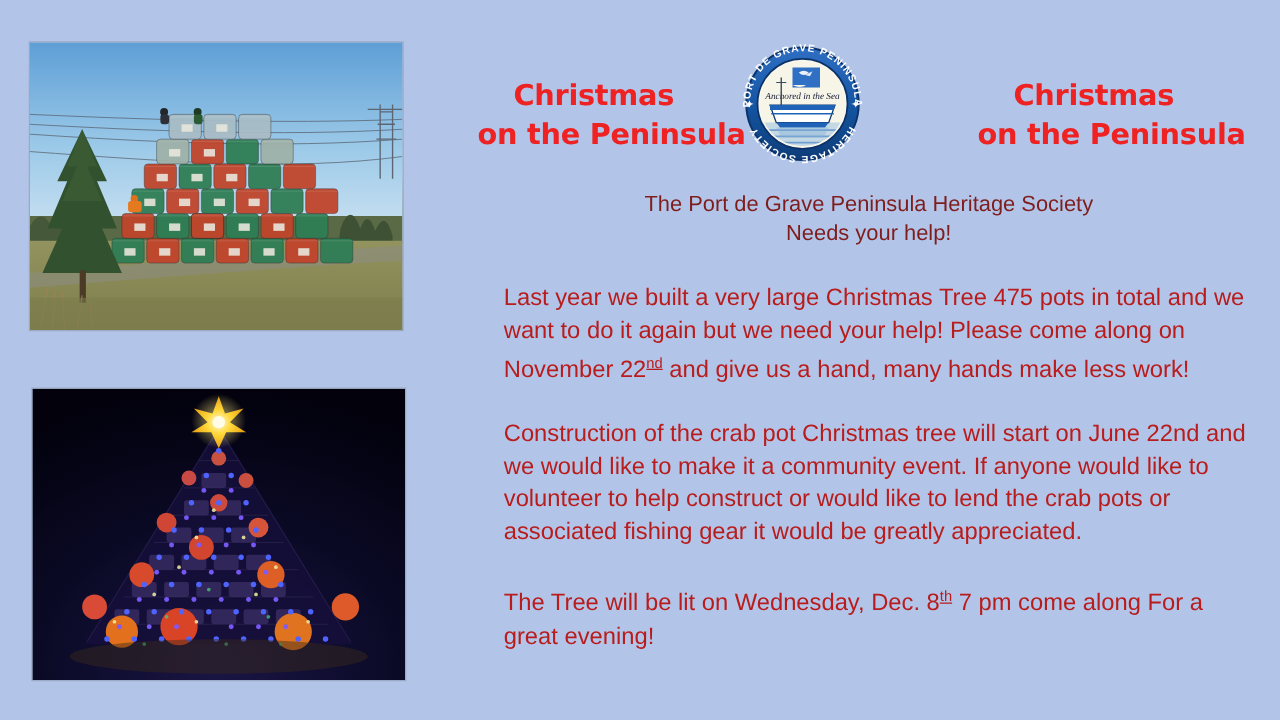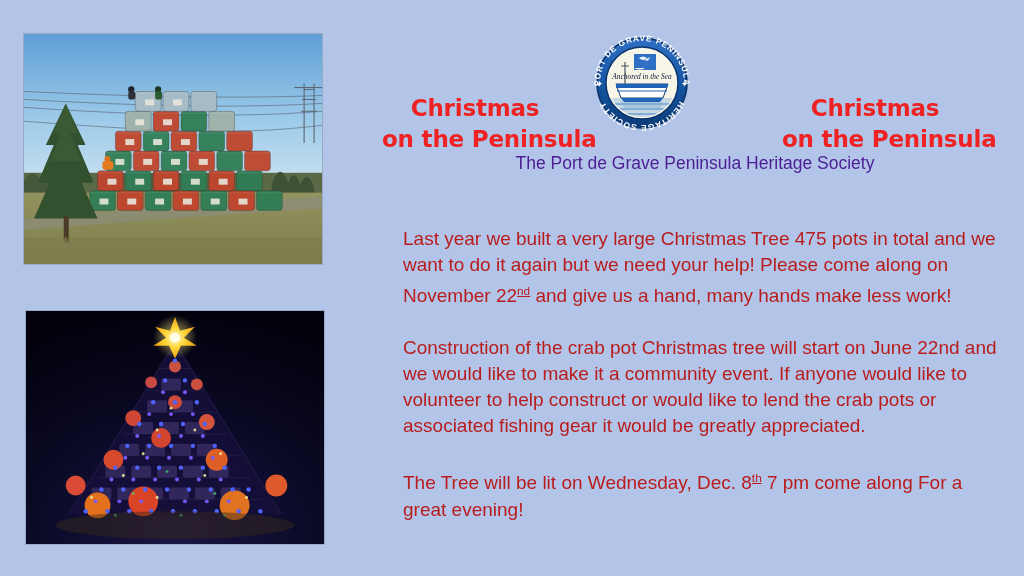--- a/index.html
+++ b/index.html
@@ -51,21 +51,20 @@
   .headline {
     position: absolute;
     color: #ee2222;
     font-family: "DejaVu Sans", sans-serif;
     font-size: 23px;
     font-weight: 600;
     line-height: 31px;
     text-align: center;
     letter-spacing: -0.2px;
     white-space: nowrap;
-    margin-top: 31px;
   }
   #headline-left  { left: 382px; top: 62px; width: 186px; }
   #headline-right { left: 782px; top: 62px; width: 186px; }
 
   .headline .l2 { display: block; }
 
   
   #logo {
     position: absolute;
     left: 581px;
@@ -75,21 +74,21 @@
   }
   #logo svg { display: block; width: 100%; height: 100%; }
 
   
   #subtitle {
     position: absolute;
     left: 400px;
     top: 152px;
     width: 590px;
     text-align: center;
-    color: #4c1d95;
+    color: #7f1d1d;
     font-size: 17.5px;
     line-height: 23px;
   }
   #subtitle .l2 { display: block; }
 
   
   #body-copy {
     position: absolute;
     left: 403px;
     top: 226px;
@@ -488,20 +487,21 @@
     </svg>
   </div>
 
   <div class="headline" id="headline-right">
     <span>Christmas</span>
     <span class="l2">on the Peninsula</span>
   </div>
 
   <div id="subtitle">
     <span>The Port de Grave Peninsula Heritage Society</span>
+    <span class="l2">Needs your help!</span>
   </div>
 
   <div id="body-copy">
     <p><span>Last year we built a very large Christmas Tree 475 pots in total and we want to do it again but we need your help! Please come along on November 22</span><sup>nd</sup><span> and give us a hand, many hands make less work!</span></p>
     <div class="spacer"></div>
     <p>Construction of the crab pot Christmas tree will start on June 22nd and we would like to make it a community event.  If anyone would like to volunteer to help construct or would like to lend the crab pots or associated fishing gear it would be greatly appreciated.</p>
     <div class="spacer"></div>
     <p><span>The Tree will be lit on Wednesday, Dec. 8</span><sup>th</sup><span> 7 pm come along For a great evening!</span></p>
   </div>
 

